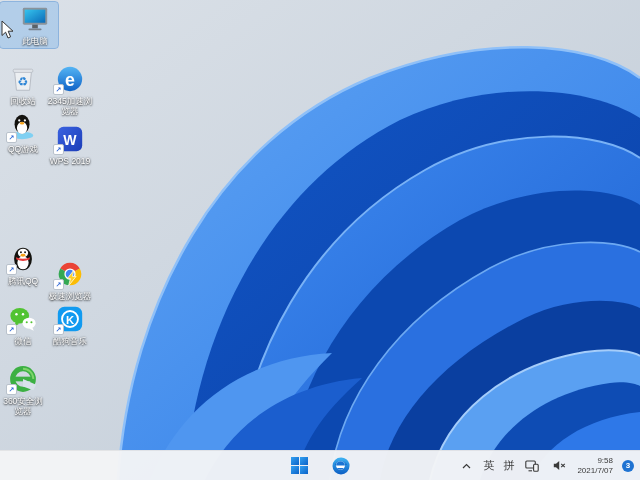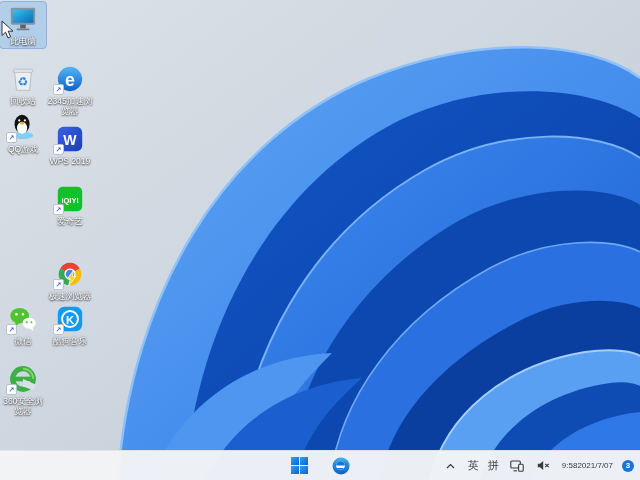--- a/index.html
+++ b/index.html
@@ -1,35 +1,35 @@
 <!DOCTYPE html>
 <html><head>
 <meta charset="utf-8">
 <style>
   html,body{margin:0;padding:0;}
   body{width:640px;height:480px;overflow:hidden;font-family:"Liberation Sans","DejaVu Sans",sans-serif;}
   #screen{position:relative;width:640px;height:480px;overflow:hidden;background:#ccd6e0;}
   #wallpaper{position:absolute;inset:0;}
   
   .cell{position:absolute;width:46px;display:flex;flex-direction:column;align-items:center;padding:2px 0;border-radius:3px;}
-  .cell.selected{background:rgba(130,185,235,.45);outline:1px solid rgba(90,150,215,.6);}
+  .cell.selected{background:rgba(130,185,235,.45);outline:1px solid rgba(90,150,215,.6);padding-left:12px;}
   .ico{position:relative;width:30px;height:30px;}
   .ico svg{display:block;width:30px;height:30px;}
   .sc{position:absolute;left:-2px;bottom:-1px;width:9px;height:9px;background:#fff;border:0.5px solid #b9c2cc;border-radius:2px;
       display:flex;align-items:center;justify-content:center;font-size:7px;line-height:7px;color:#2a63d4;font-weight:bold;}
   .lbl{margin-top:2px;font-size:8.5px;line-height:10px;color:#fff;text-align:center;max-width:46px;
        word-break:break-all;text-shadow:0 1px 2px rgba(0,0,0,.75),0 0 2px rgba(0,0,0,.5);}
   
   #taskbar{position:absolute;left:0;right:0;bottom:0;height:29px;background:rgba(243,244,246,.97);
            border-top:1px solid rgba(0,0,0,.06);display:flex;align-items:center;}
   #tb-center{position:absolute;left:50%;top:0;height:100%;transform:translateX(-50%);display:flex;align-items:center;gap:16px;}
   .tb-btn{width:26px;height:24px;display:flex;align-items:center;justify-content:center;border-radius:4px;}
   #tray{position:absolute;right:6px;top:0;height:100%;display:flex;align-items:center;gap:9px;}
   .ime{font-size:11px;color:#3a3a3a;}
-  #clock{display:flex;flex-direction:row;justify-content:center;font-size:8px;line-height:9.5px;color:#3a3a3a;}
+  #clock{display:flex;flex-direction:column;align-items:flex-end;justify-content:center;font-size:8px;line-height:9.5px;color:#3a3a3a;}
   #badge{width:12px;height:12px;border-radius:50%;background:#1f73d2;color:#fff;font-size:8px;line-height:12px;
          text-align:center;font-weight:bold;}
   
   #cursor{position:absolute;left:1px;top:20px;pointer-events:none;}
 </style>
 </head>
 <body>
 
 <div id="screen">
 
@@ -146,31 +146,36 @@
           </defs>
         <rect x="3" y="3" width="26" height="26" rx="6" fill="url(#wg)"></rect>
         <text x="16" y="22" font-size="15" font-weight="bold" text-anchor="middle" fill="#fff">W</text>
       </svg>
       <span class="sc">↗</span>
     </div>
     <div class="lbl">WPS 2019</div>
   </div>
 
 
-  <div class="cell" style="left:47px;top:182px">
-    <div class="ico">
-      <svg viewBox="0 0 32 32">
-        <rect x="3" y="3" width="26" height="26" rx="5" fill="#12c028"></rect>
-        <text x="16" y="20" font-size="8" font-weight="bold" text-anchor="middle" fill="#fff">iQIYI</text>
-      </svg>
-      <span class="sc">↗</span>
-    </div>
-    <div class="lbl">爱奇艺</div>
-  </div>
-
+
+  <div class="cell" style="left:0px;top:242px">
+    <div class="ico">
+      <svg viewBox="0 0 32 32">
+        <ellipse cx="16" cy="16" rx="9.5" ry="12" fill="#14130f"></ellipse>
+        <ellipse cx="16" cy="9.5" rx="5.5" ry="4.5" fill="#fff"></ellipse>
+        <ellipse cx="16" cy="20" rx="6" ry="7" fill="#fff"></ellipse>
+        <circle cx="13.8" cy="8.8" r="1" fill="#14130f"></circle>
+          <circle cx="18.2" cy="8.8" r="1" fill="#14130f"></circle>
+        <ellipse cx="16" cy="12" rx="2.6" ry="1.5" fill="#f6a21a"></ellipse>
+        <path d="M8.5,14 Q16,17.5 23.5,14 L23,16.5 Q16,19.5 9,16.5 Z" fill="#e83a3a"></path>
+      </svg>
+      <span class="sc">↗</span>
+    </div>
+    <div class="lbl">腾讯QQ</div>
+  </div>
 
   <div class="cell" style="left:47px;top:257px">
     <div class="ico">
       <svg viewBox="0 0 32 32">
         <path d="M16,16 L5.6,10 A12,12 0 0 1 26.4,10 Z" fill="#ea4335"></path>
         <path d="M16,16 L5.6,10 A12,12 0 0 0 16,28 Z" fill="#34a853"></path>
         <path d="M16,16 L16,28 A12,12 0 0 0 26.4,10 Z" fill="#fbbc05"></path>
         <circle cx="16" cy="16" r="6" fill="#fff"></circle>
         <circle cx="16" cy="16" r="4.6" fill="#4285f4"></circle>
         <polygon points="20,12 13,21 16.4,21 14.5,28.5 22.5,18.5 18.6,18.5" fill="#ffd028" stroke="#fff" stroke-width="0.8"></polygon>

